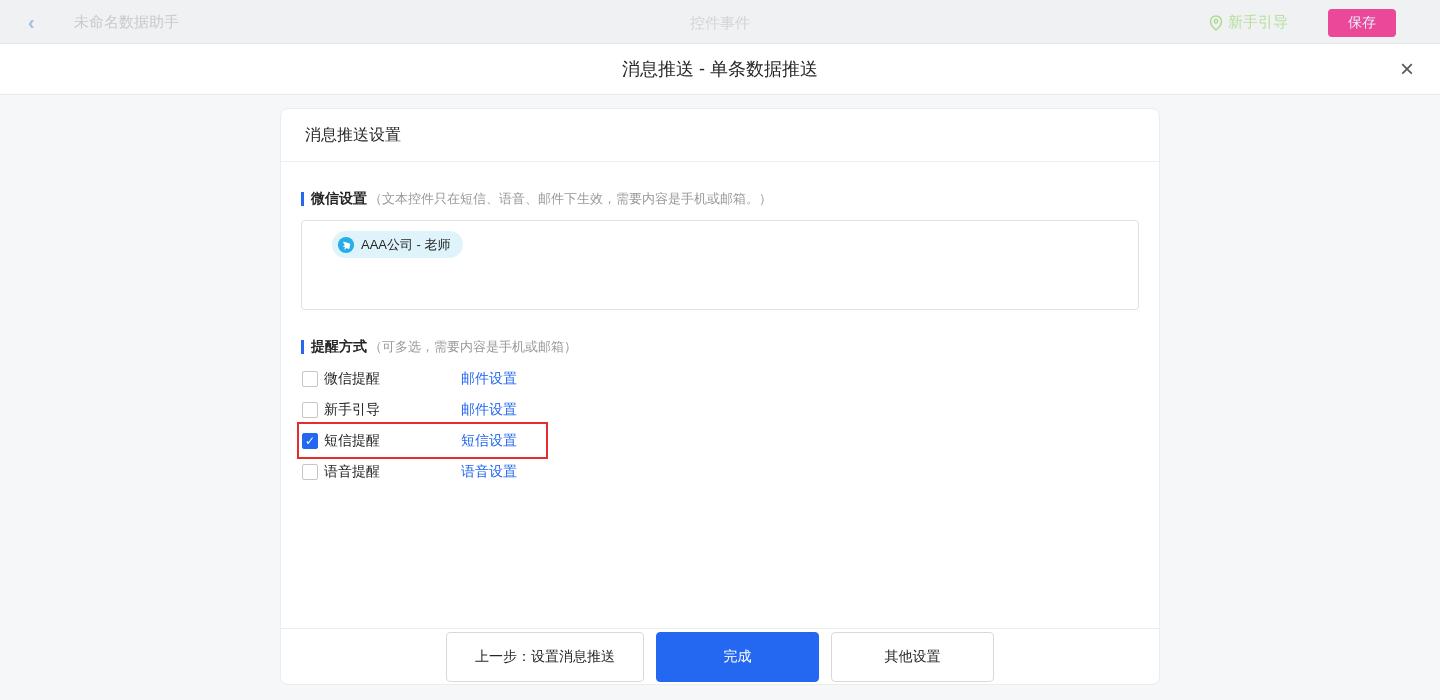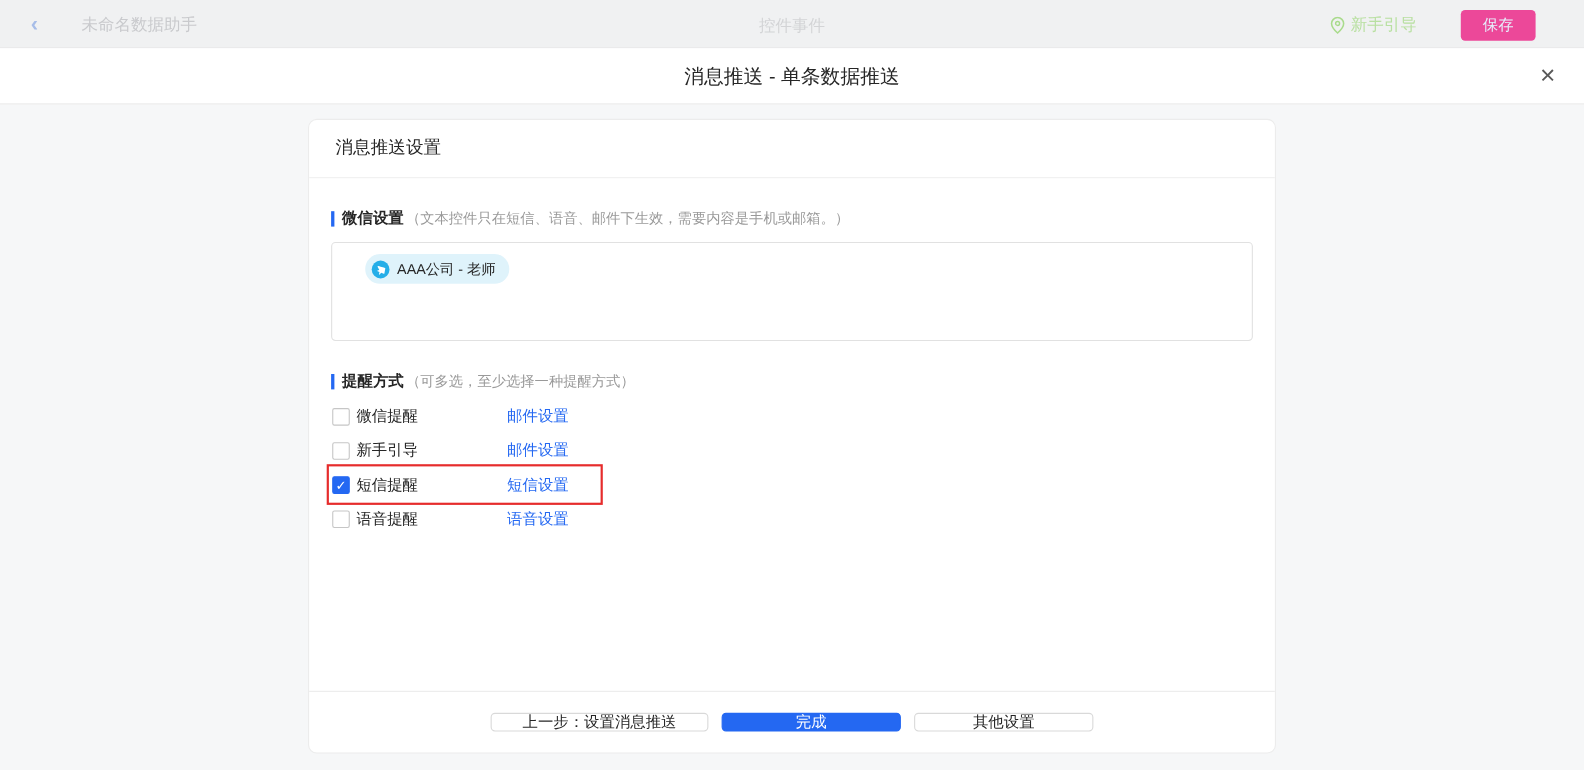--- a/index.html
+++ b/index.html
@@ -46,21 +46,21 @@
   .options{margin-top:7px;}
   .option-row{display:flex;align-items:center;height:31px;width:fit-content;position:relative;margin-left:1px;}
   .option-row.highlighted::before{content:"";position:absolute;left:-5px;right:-31px;top:-3px;bottom:-3px;border:2px solid var(--highlight_red);pointer-events:none;}
   .cb{width:16px;height:16px;border:1px solid #c6c6c6;border-radius:2px;background:#fff;margin-right:6px;flex:none;cursor:pointer;position:relative;}
   .cb.checked{background:var(--primary);border-color:var(--primary);}
   .cb.checked::after{content:"✓";position:absolute;left:2px;top:0px;font-size:12px;line-height:15px;color:#fff;font-weight:bold;}
   .option-label{width:137px;font-size:14px;color:#262626;}
   .option-link{font-size:14px;color:var(--link);cursor:pointer;text-decoration:none;}
 
   .card-footer{flex:none;height:56px;border-top:1px solid #ececec;display:flex;justify-content:center;align-items:center;gap:12px;}
-  .btn{height:17px;border-radius:4px;font-size:14px;cursor:pointer;display:inline-flex;align-items:center;justify-content:center;}
+  .btn{height:50px;border-radius:4px;font-size:14px;cursor:pointer;display:inline-flex;align-items:center;justify-content:center;}
   .btn-secondary{background:#fff;border:1px solid #d9d9d9;color:#262626;}
   .btn-primary{background:var(--primary);border:1px solid var(--primary);color:#fff;}
   .btn-prev{width:198px;}
   .btn-done{width:163px;}
   .btn-other{width:163px;}
 </style>
 </head>
 <body>
 
 <div class="topbar">
@@ -105,21 +105,21 @@
                 <path d="M14.6 8.6c-.05-.02-3.9-1.3-7-2.1-.45-.12-.85.25-.65.65l1.75 3.3c-.7.2-1.35.4-1.8.58-.35.13-.33.55.02.7l1.95.8-.5 2.25c-.1.42.35.65.65.33l1.6-1.8 2.55 1.05c.3.12.62-.08.66-.4l.9-4.9c.03-.2-.05-.4-.13-.46z" fill="#fff"></path>
               </svg>
             </span>
             <span>AAA公司 - 老师</span>
           </span>
         </div>
 
         <div class="section-label">
           <span class="section-bar"></span>
           <span class="section-title">提醒方式</span>
-          <span class="section-note">（可多选，至少选择一种提醒方式）</span>
+          <span class="section-note">（可多选，需要内容是手机或邮箱）</span>
         </div>
 
         <div class="options">
           <div class="option-row">
             <span class="cb"></span>
             <span class="option-label">微信提醒</span>
             <a class="option-link">邮件设置</a>
           </div>
           <div class="option-row">
             <span class="cb"></span>

